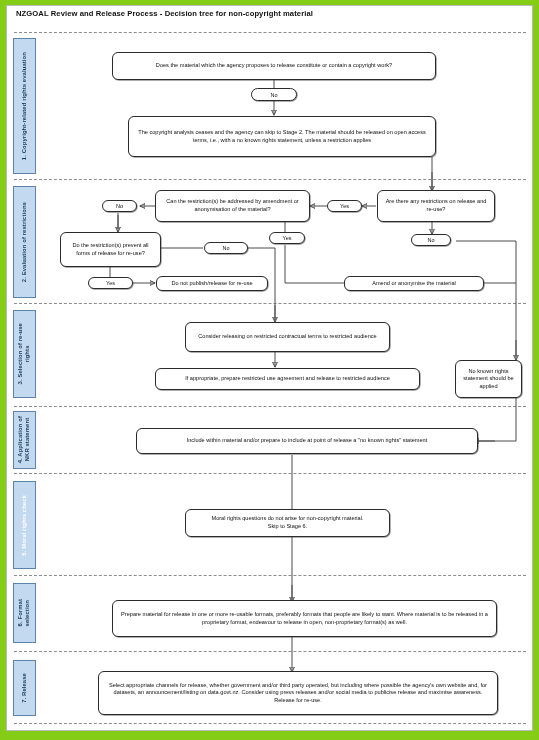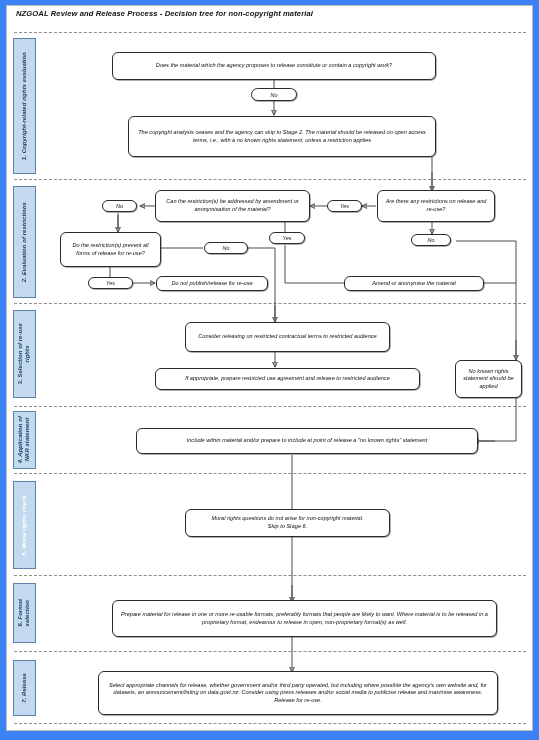--- a/index.html
+++ b/index.html
@@ -5,23 +5,22 @@
 <style>
   html,body{margin:0;padding:0;background:#ffffff;}
   body{
     font-family:"Liberation Sans", sans-serif;
     -webkit-font-smoothing:antialiased;
   }
   #page{
     position:relative;
     width:539px;
     height:740px;
-    background:#3b82f6;
+    background:#84cc16;
     overflow:hidden;
-    font-style:italic;
   }
   
   .page-frame{
     position:absolute;
     left:6px; top:5px;
     width:527px; height:726px;
     border:1px solid #b9b9b9;
     box-sizing:border-box;
     background:#fff;
   }

